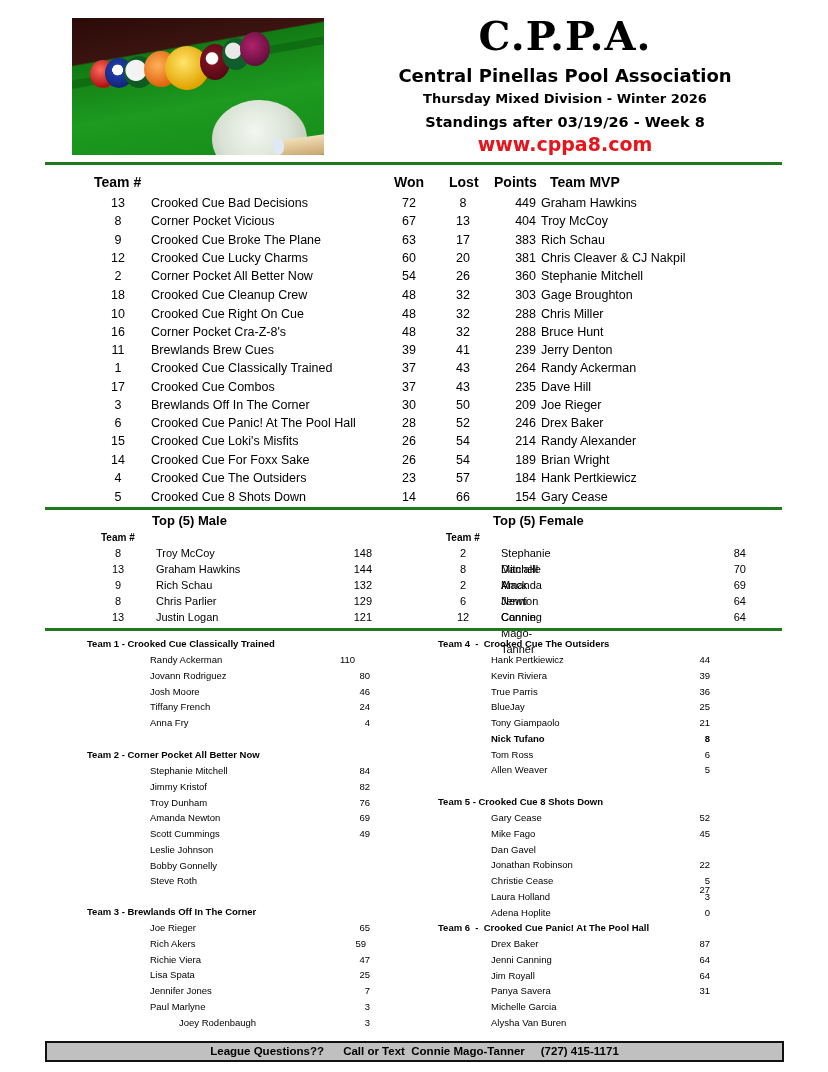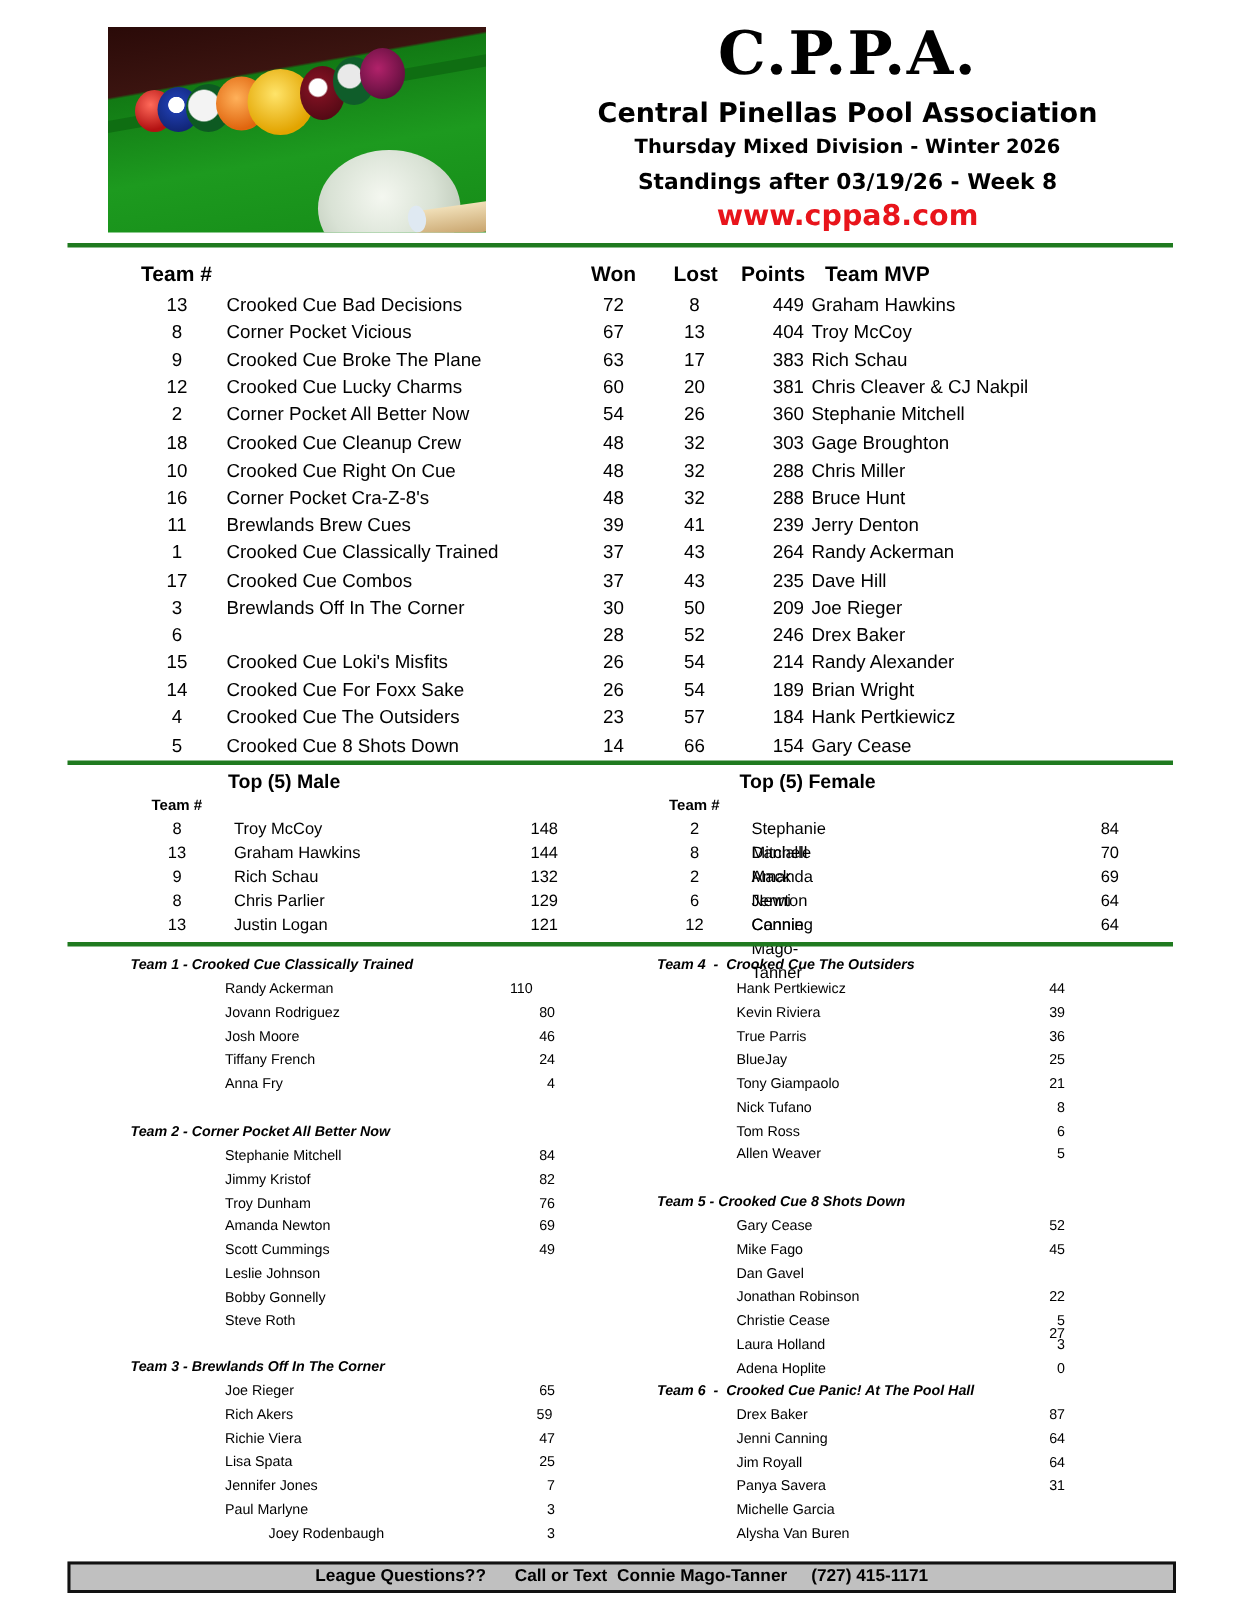--- a/index.html
+++ b/index.html
@@ -41,21 +41,21 @@
   .c-pts { left: 500px; width: 36px; text-align:right; }
   .c-mvp { left: 541px; }
 
   
   .top-title { position:absolute; top:513px; font-weight:bold; font-size:13px; line-height:16px; }
   .top-sub { position:absolute; top:532px; font-weight:bold; font-size:10px; line-height:12px; }
   .top-row { position:absolute; height:16px; font-size:11px; line-height:16px; width:380px; }
   .top-row span { position:absolute; top:0; }
 
   
-  .tm-title { position:absolute; font-weight:bold; font-size:9.5px; line-height:13px; white-space:pre;font-style:italic; }
+  .tm-title { position:absolute; font-weight:bold; font-size:9.5px; line-height:13px; white-space:pre; }
   .tm-row { position:absolute; height:16px; font-size:9.5px; line-height:16px; width:330px; }
   .tm-row span { position:absolute; top:0; }
 
   .footer {
     left: 45px; top: 1041px; width: 735px; height: 17px; background:#c0c0c0;
     border: 2px solid #111; box-sizing: content-box; text-align:center;
     font-weight:bold; font-size:11.5px; line-height:17px; white-space:pre;
   }
 </style>
 </head>
@@ -182,20 +182,21 @@
       <div class="st-row" style="top:396px;">
         <span class="c-num">3</span>
         <span class="c-team">Brewlands Off In The Corner</span>
         <span class="c-won">30</span>
         <span class="c-lost">50</span>
         <span class="c-pts">209</span>
         <span class="c-mvp">Joe Rieger</span>
       </div>
       <div class="st-row" style="top:414px;">
         <span class="c-num">6</span>
+        <span class="c-team">Crooked Cue Panic! At The Pool Hall</span>
         <span class="c-won">28</span>
         <span class="c-lost">52</span>
         <span class="c-pts">246</span>
         <span class="c-mvp">Drex Baker</span>
       </div>
       <div class="st-row" style="top:432px;">
         <span class="c-num">15</span>
         <span class="c-team">Crooked Cue Loki's Misfits</span>
         <span class="c-won">26</span>
         <span class="c-lost">54</span>
@@ -356,21 +357,21 @@
       </div>
     </div>
     <div>
       <span class="tm-title" style="left:87px;top:905px;">Team 3 - Brewlands Off In The Corner</span>
       <div class="tm-row" style="left:0;top:920.0px;width:828px;">
         <span style="left:150px;">Joe Rieger</span>
         <span style="left:340px;width:30px;text-align:right;">65</span>
       </div>
       <div class="tm-row" style="left:0;top:935.8px;width:828px;">
         <span style="left:150px;">Rich Akers</span>
-        <span style="left:348px;width:30px;text-align:center;">59</span>
+        <span style="left:336px;width:30px;text-align:right;">59</span>
       </div>
       <div class="tm-row" style="left:0;top:951.5px;width:828px;">
         <span style="left:150px;">Richie Viera</span>
         <span style="left:340px;width:30px;text-align:right;">47</span>
       </div>
       <div class="tm-row" style="left:0;top:967.3px;width:828px;">
         <span style="left:150px;">Lisa Spata</span>
         <span style="left:340px;width:30px;text-align:right;">25</span>
       </div>
       <div class="tm-row" style="left:0;top:983.0px;width:828px;">
@@ -401,21 +402,21 @@
         <span style="left:680px;width:30px;text-align:right;">36</span>
       </div>
       <div class="tm-row" style="left:0;top:699.3px;width:828px;">
         <span style="left:491px;">BlueJay</span>
         <span style="left:680px;width:30px;text-align:right;">25</span>
       </div>
       <div class="tm-row" style="left:0;top:715.0px;width:828px;">
         <span style="left:491px;">Tony Giampaolo</span>
         <span style="left:680px;width:30px;text-align:right;">21</span>
       </div>
-      <div class="tm-row" style="left:0;top:730.8px;width:816px;">
+      <div class="tm-row" style="left:0;top:730.8px;width:816px;font-weight:bold;">
         <span style="left:491px;">Nick Tufano</span>
         <span style="left:680px;width:30px;text-align:right;">8</span>
       </div>
       <div class="tm-row" style="left:0;top:746.5px;width:828px;">
         <span style="left:491px;">Tom Ross</span>
         <span style="left:680px;width:30px;text-align:right;">6</span>
       </div>
       <div class="tm-row" style="left:0;top:762.3px;width:828px;">
         <span style="left:491px;">Allen Weaver</span>
         <span style="left:680px;width:30px;text-align:right;">5</span>

